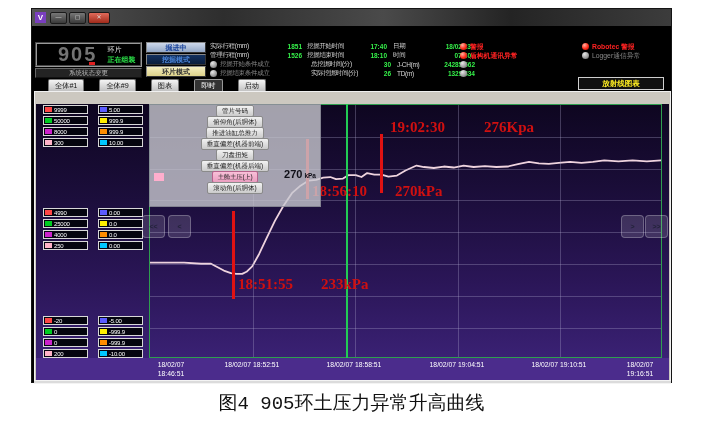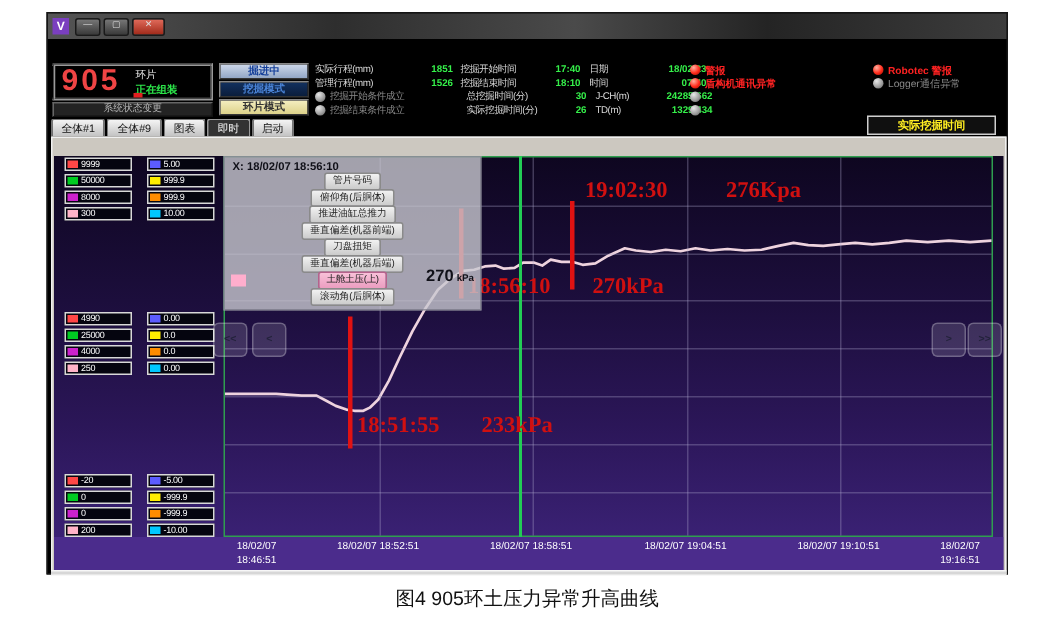--- a/index.html
+++ b/index.html
@@ -17,21 +17,21 @@
   .winbtns{display:flex;gap:2px;margin-right:4px;}
   .winbtn{width:15px;height:10px;background:linear-gradient(#777,#3a3a3a);border:1px solid #1a1a1a;
           color:#ddd;font-size:6px;line-height:9px;text-align:center;border-radius:2px;}
   .winbtn.close{background:linear-gradient(#e06a5a,#a02a1a);width:20px;}
   .menubar{position:absolute;left:0;top:17px;width:100%;height:15px;background:#000;display:flex;align-items:center;}
   .menu-item{width:70px;color:#e8e8e8;font-size:8px;padding-left:14px;box-sizing:border-box;}
   
   .header{position:absolute;left:0;top:32px;width:100%;height:37px;background:#000;}
   .ringbox{position:absolute;left:3px;top:1px;width:107px;height:25px;background:#000;
            border:2px groove #9a9a9a;box-sizing:border-box;display:flex;}
-  .ring-num{color:#ef4444;font-size:20px;font-weight:bold;letter-spacing:2px;line-height:21px;margin-left:4px;}
+  .ring-num{color:#737373;font-size:20px;font-weight:bold;letter-spacing:2px;line-height:21px;margin-left:21px;}
   .ring-side{display:flex;flex-direction:column;justify-content:space-between;margin-left:10px;padding:1px 0;}
   .ring-label{color:#eee;font-size:7px;}
   .ring-status{color:#2ce64a;font-size:7px;font-weight:bold;}
   .ring-tick{position:absolute;left:52px;bottom:0px;width:6px;height:3px;background:#e02020;}
   .sysbtn{position:absolute;left:3px;top:27px;width:107px;height:10px;background:#232323;
           border:1px outset #666;box-sizing:border-box;color:#b8b8b8;font-size:6.5px;
           text-align:center;line-height:8px;}
   .modebtn{position:absolute;left:114px;width:60px;height:11px;box-sizing:border-box;border:1px outset #888;
            font-size:7px;font-weight:bold;text-align:center;line-height:9px;}
   .modebtn.m0{top:1px;background:linear-gradient(#cdd8ea,#93a7c6);color:#16409a;}
@@ -50,21 +50,21 @@
   .alarm-col{position:absolute;left:428px;top:1px;}
   .alarm-row{display:flex;height:9px;align-items:center;}
   .alarm-label{color:#ff2222;font-size:6.8px;font-weight:bold;white-space:nowrap;}
   .alarm-label.off-text{color:#8a8a8a;font-weight:normal;}
   .ralarm-col{position:absolute;left:550px;top:1px;}
   
   .tabs1{position:absolute;left:2px;top:69px;width:637px;height:13px;background:#000;display:flex;align-items:flex-end;}
   .tabs2{position:absolute;left:4px;top:83px;width:633px;height:12px;background:#000;display:flex;align-items:flex-end;z-index:3;}
   .tab{height:12px;padding:0 6px;background:linear-gradient(#f4f4f4,#c2c2c2);border:1px solid #777;
        border-bottom:none;border-radius:2px 2px 0 0;color:#111;font-size:7.2px;line-height:12px;
-       margin-right:1px;white-space:nowrap;box-sizing:border-box;}
+       margin-right:1px;white-space:nowrap;box-sizing:border-box;margin-left:14px;}
   .tab.sel{background:#333;color:#fff;border-color:#999;}
   .radialbtn{position:absolute;left:546px;top:68px;width:86px;height:13px;background:#101010;
              border:1px solid #cfcfcf;box-sizing:border-box;color:#ffee22;font-size:7.5px;font-weight:bold;
              text-align:center;line-height:11px;z-index:4;}
   
   .panel{position:absolute;left:2px;top:82px;width:637px;height:292px;background:#ccc8c0;
          border:1px solid #f0f0f0;box-sizing:border-box;}
   .panel-bottom{position:absolute;left:2px;top:371px;width:637px;height:4px;
                 background:linear-gradient(#fff,#cfcfcf 50%,#fff);z-index:5;}
   .chart{position:absolute;left:4px;top:95px;width:633px;height:276px;overflow:hidden;
@@ -93,21 +93,21 @@
   .tip-head{font-size:7.5px;font-weight:bold;color:#101018;padding:1px 0 0 5px;white-space:nowrap;}
   .tip-row{height:11px;display:flex;justify-content:center;align-items:center;position:relative;}
   .tip-btn{font-size:6.5px;line-height:8px;padding:1px 5px;background:linear-gradient(#f2f2f2,#cbcbcb);
            border:1px solid #8a8a8a;border-radius:2px;color:#222;white-space:nowrap;}
   .tip-btn.hl{background:linear-gradient(#f8c0d8,#eb9dc0);border-color:#b5628c;}
   .tip-swatch{position:absolute;left:4px;top:2px;width:10px;height:8px;}
   .tip-value{position:absolute;right:4px;bottom:1px;color:#101018;font-weight:bold;font-size:11px;line-height:10px;}
   .tip-unit{font-size:6.5px;font-weight:bold;margin-left:2px;}
   
   .caption{position:absolute;left:0;top:390px;width:100%;text-align:center;color:#111;
-           font-family:Liberation Sans, sans-serif;font-size:13px;}
+           font-family:Liberation Mono, monospace;font-size:19px;}
 </style>
 </head>
 <body>
 
 <div class="stage">
   <div class="window">
 
     <div class="titlebar">
       <div class="appicon">V</div>
       <div class="winbtns">
@@ -193,21 +193,21 @@
         <div class="modebtn m2">环片模式</div>
       </div>
 
     <div class="tabs1">
         <div class="tab">全体#1</div>
         <div class="tab">全体#9</div>
         <div class="tab">图表</div>
         <div class="tab sel">即时</div>
         <div class="tab">启动</div>
       </div>
-    <div class="radialbtn">实际挖掘时间</div>
+    <div class="radialbtn">放射线图表</div>
 
     <div class="panel"></div>
 
     <div class="chart">
       <div class="axis-strip">
           <div class="tick" style="width: 52px; left: 109px; top: 2px;">
             <div>18/02/07</div>
             <div>18:46:51</div>
           </div>
           <div class="tick nowrap" style="width: 90px; left: 171px; top: 2px;">18/02/07 18:52:51</div>
@@ -229,21 +229,20 @@
           <div class="gridv" style="left: 410px;"></div>
           <div class="gridh" style="top: 32px;"></div>
           <div class="gridh" style="top: 64px;"></div>
           <div class="gridh" style="top: 95px;"></div>
           <div class="gridh" style="top: 127px;"></div>
           <div class="gridh" style="top: 159px;"></div>
           <div class="gridh" style="top: 191px;"></div>
           <div class="gridh" style="top: 223px;"></div>
         </div>
       <div class="tooltip">
-        <div class="tip-head">X: 18/02/07 18:56:10</div>
         <div id="tip-rows">
             <div class="tip-row">
               <span class="tip-btn">管片号码</span>
             </div>
             <div class="tip-row">
               <span class="tip-btn">俯仰角(后胴体)</span>
             </div>
             <div class="tip-row">
               <span class="tip-btn">推进油缸总推力</span>
             </div>

